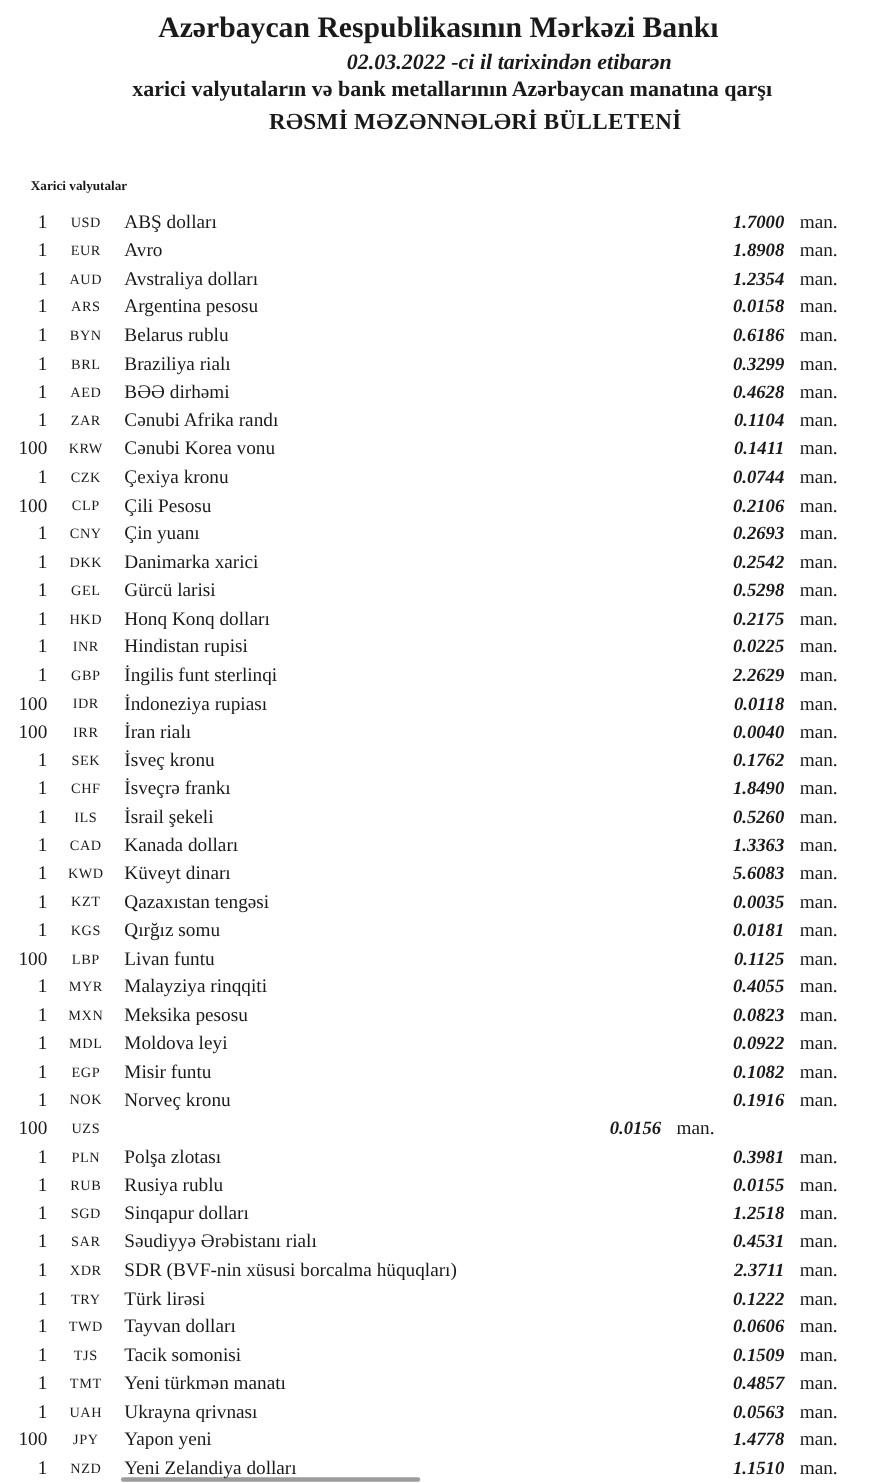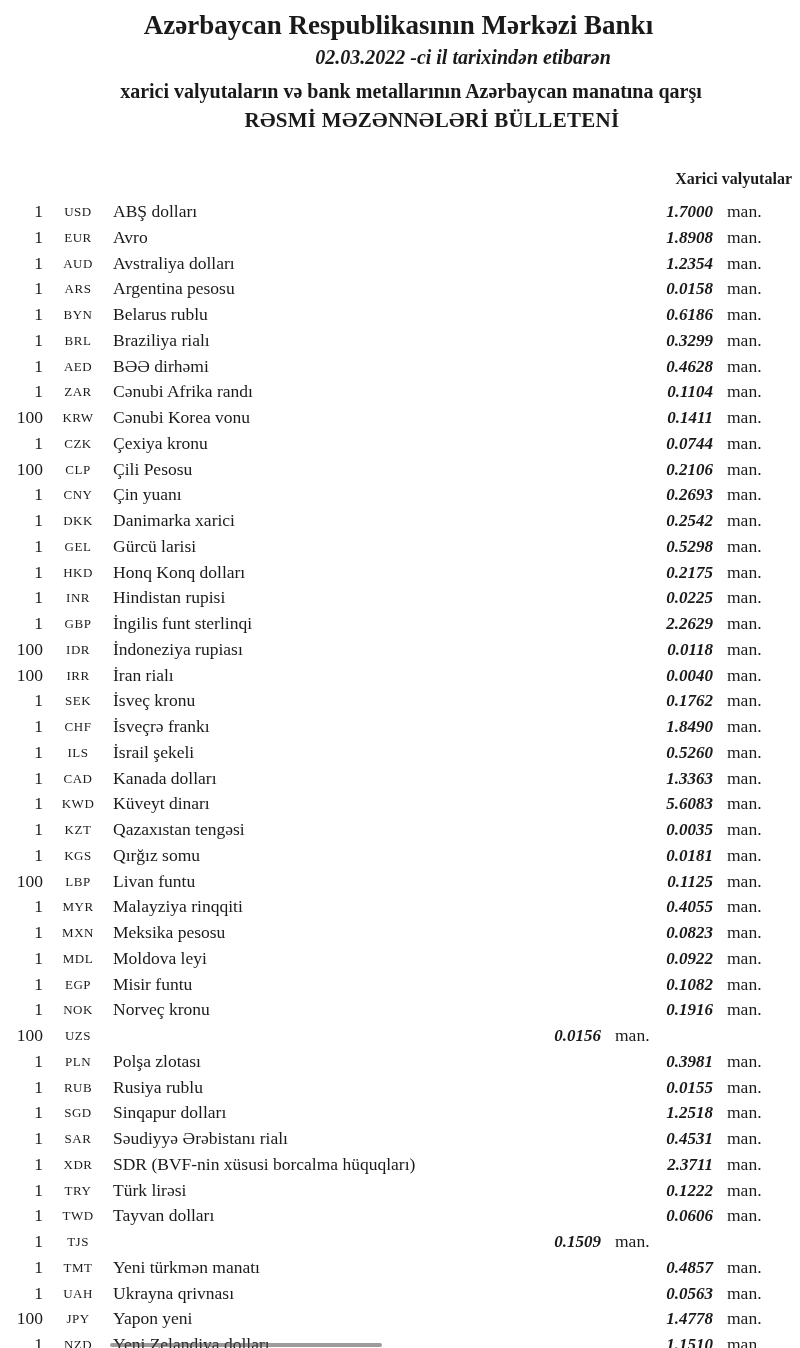--- a/index.html
+++ b/index.html
@@ -26,41 +26,41 @@
   }
   .hdr-date {
     margin-top: 4px;
     font-size: 20px;
     line-height: 24px;
     font-weight: bold;
     padding-left: 134px;
     font-style: italic;
   }
   .hdr-sub {
-    margin-top: 10px;
+    margin-top: 0;
     font-size: 20px;
     line-height: 25px;
     font-weight: bold;
     padding-left: 30px;
   }
   .hdr-bulletin {
     margin-top: 3px;
     font-size: 21px;
     line-height: 26px;
     font-weight: bold;
     letter-spacing: 0.3px;
     padding-left: 36px;
     margin-left: 36px;
   }
   .section-title {
     margin-top: 35px;
-    font-size: 16px;
+    font-size: 12px;
     line-height: 22px;
     font-weight: bold;
-    text-align: right;
+    text-align: left;
     padding-left: 28px;
   }
   .table {
     margin-top: 9px;
     width: 775px;
   }
   .row {
     display: grid;
     grid-template-columns: 45px 66px 1fr 112px 62px;
     height: 25.75px;
@@ -413,20 +413,21 @@
     <span class="qty">1</span>
     <span class="code">TWD</span>
     <span class="name">Tayvan dolları</span>
     <span class="rate">0.0606</span>
     <span class="unit">man.</span>
   </div>
 
   <div class="row">
     <span class="qty">1</span>
     <span class="code">TJS</span>
+    <span class="name">Tacik somonisi</span>
     <span class="rate">0.1509</span>
     <span class="unit">man.</span>
   </div>
 
   <div class="row">
     <span class="qty">1</span>
     <span class="code">TMT</span>
     <span class="name">Yeni türkmən manatı</span>
     <span class="rate">0.4857</span>
     <span class="unit">man.</span>

